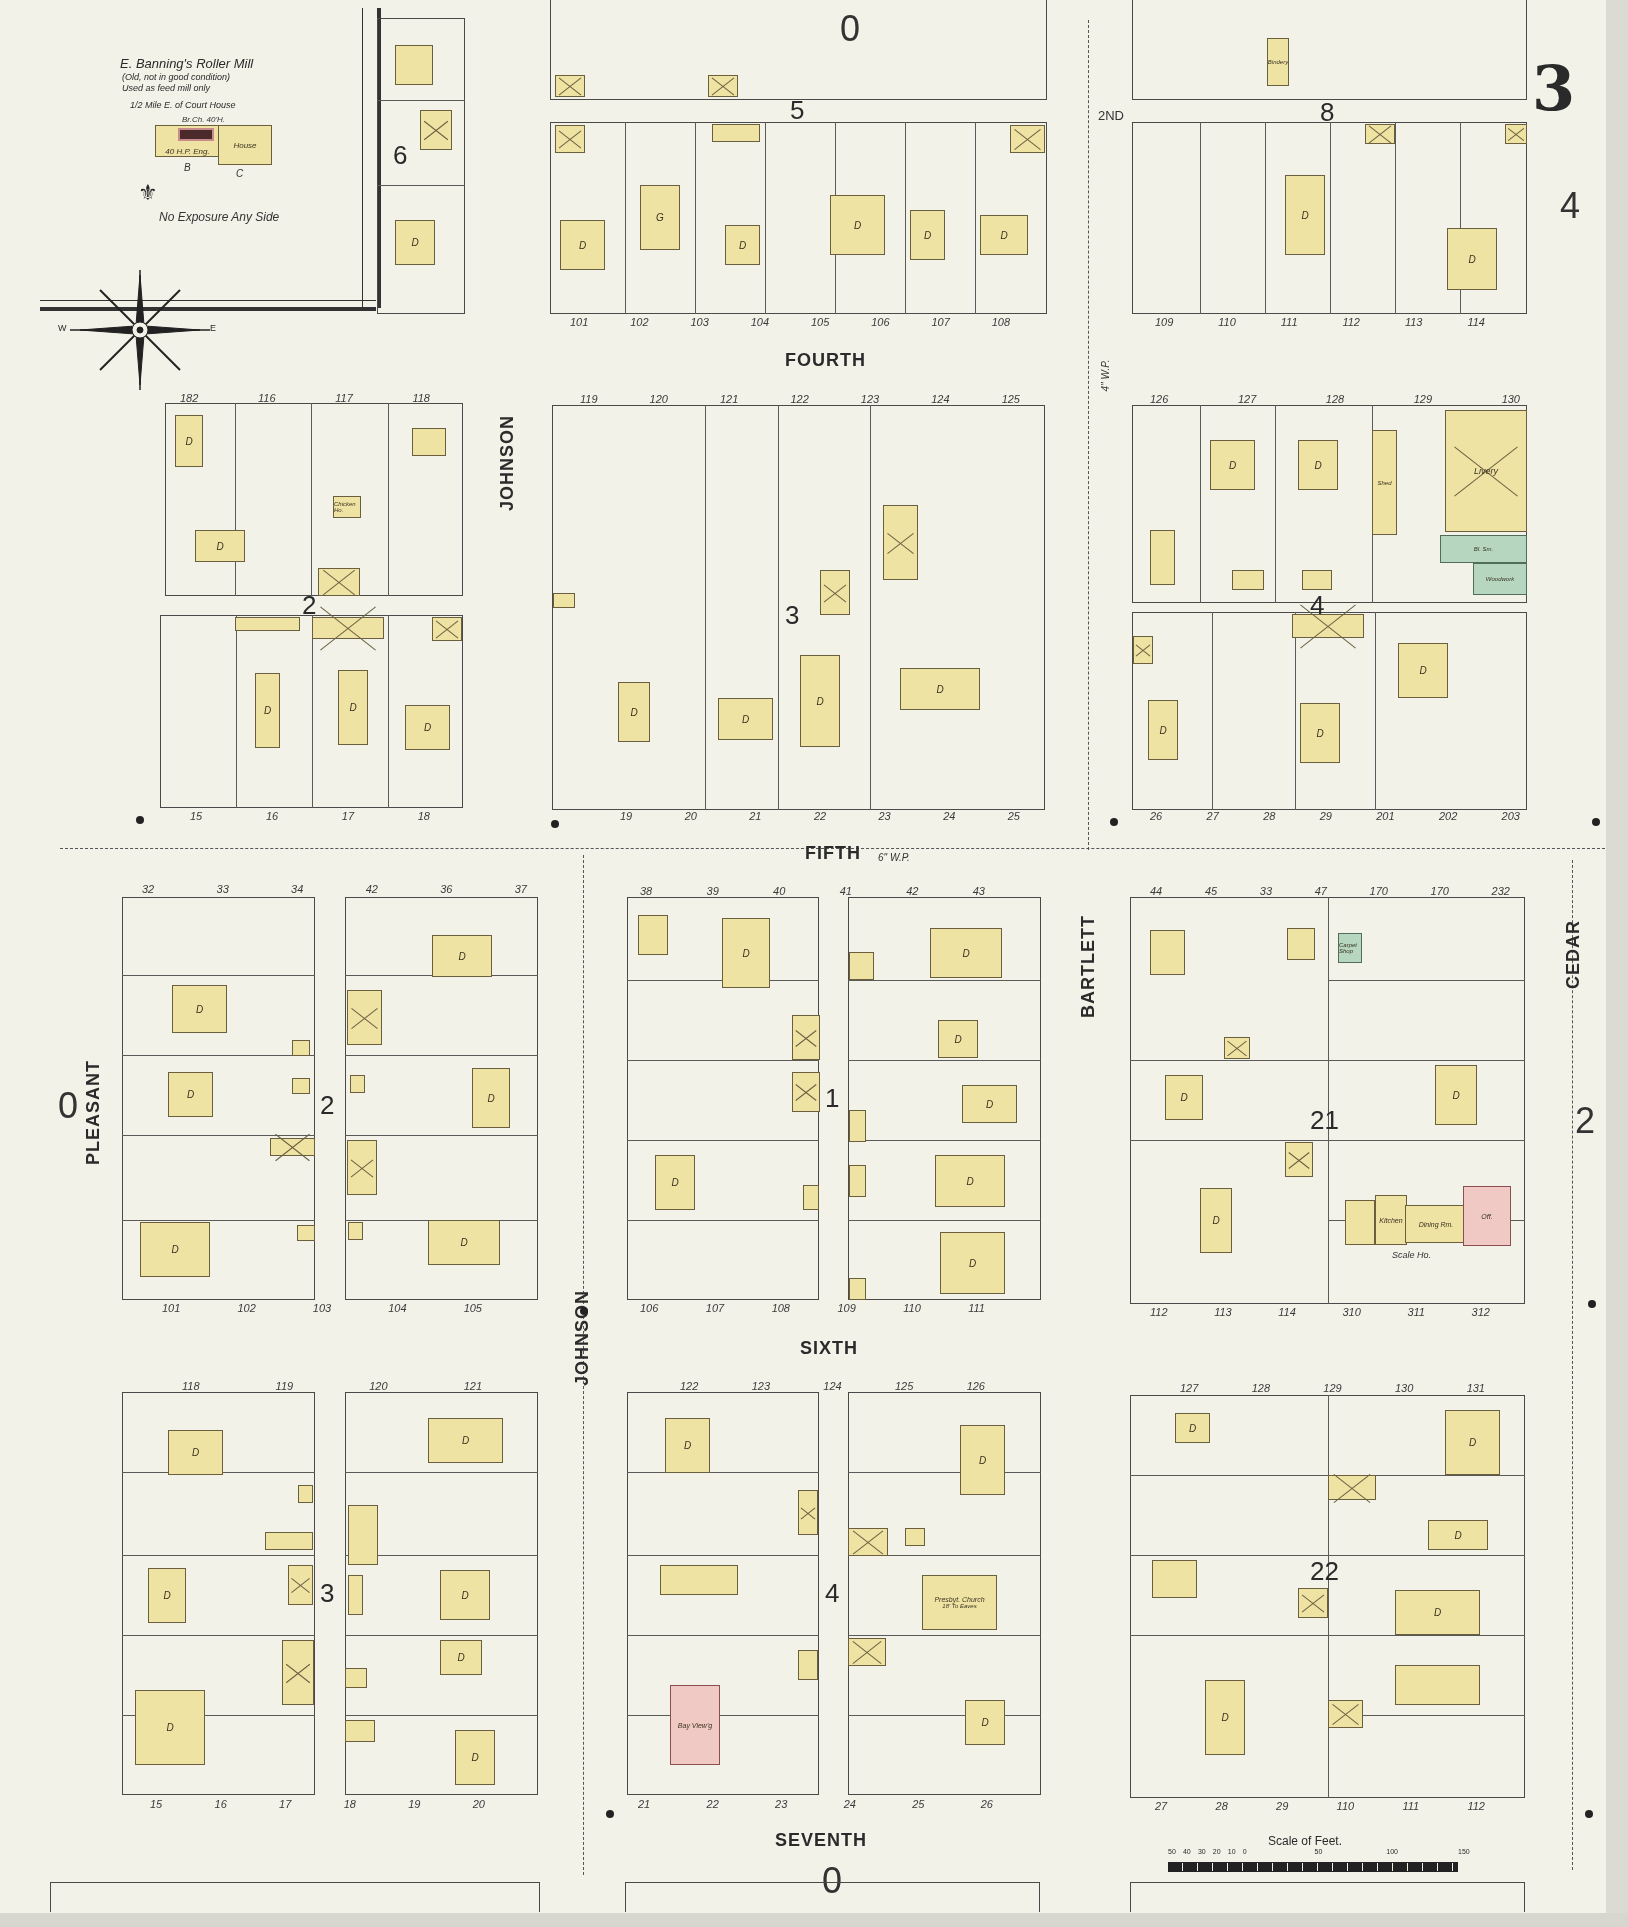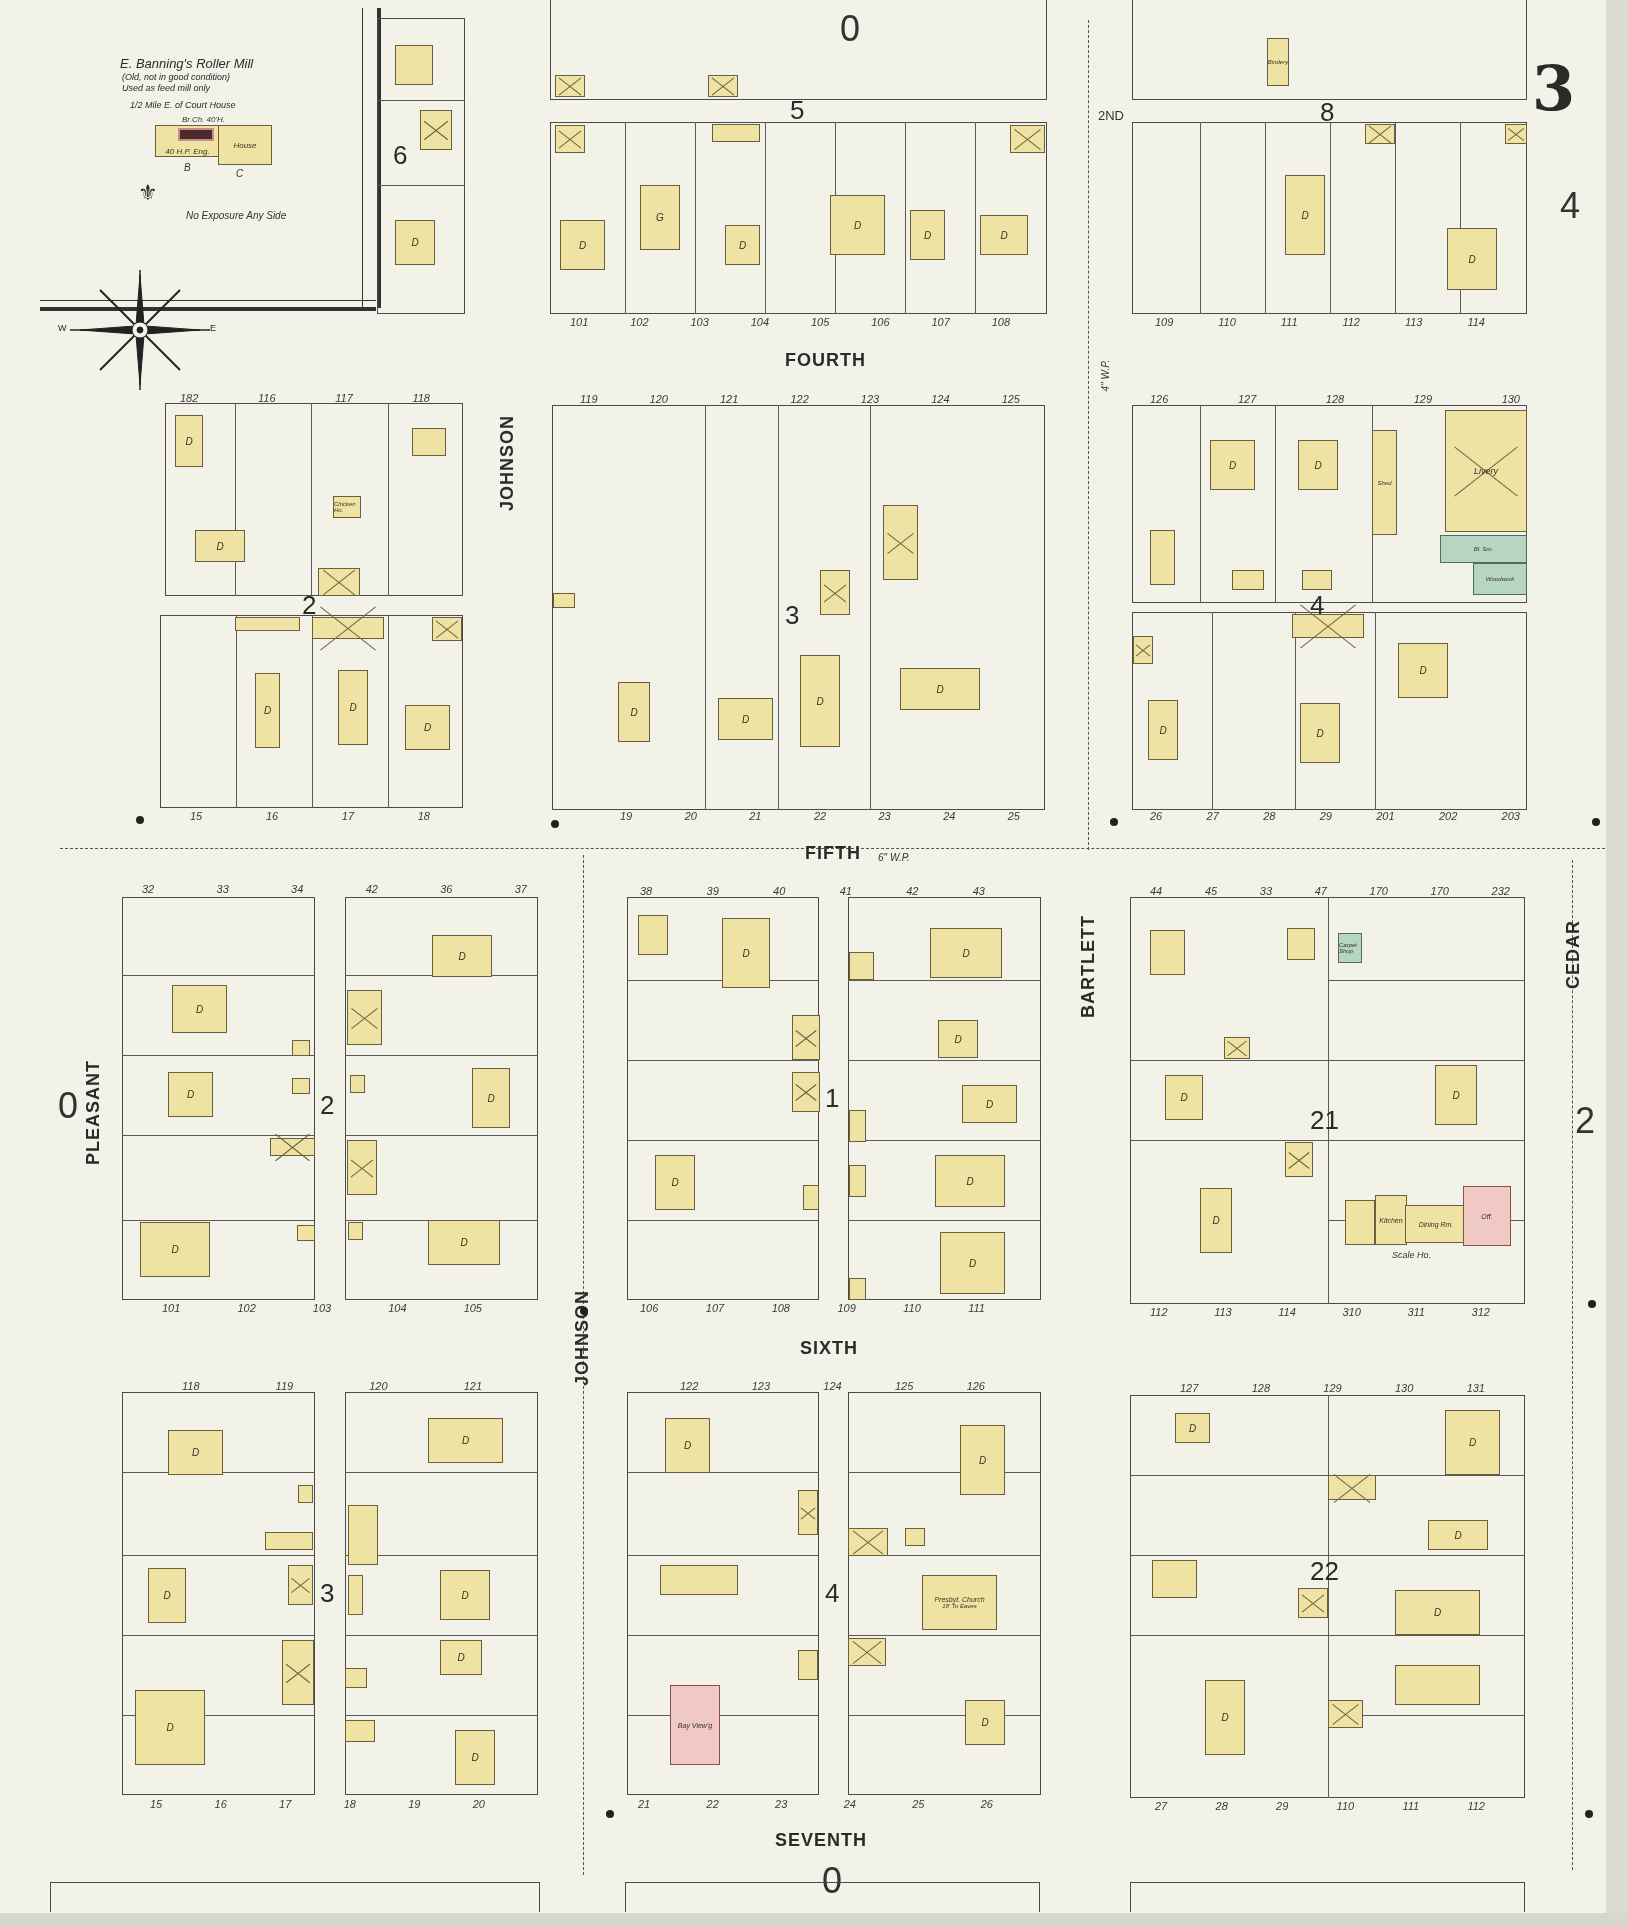--- a/index.html
+++ b/index.html
@@ -41,21 +41,21 @@
   <div class="bldg" style="left:155px;top:125px;width:65px;height:32px;align-items:flex-end;">
     <span style="font-size:8px;">40 H.P. Eng.</span>
   </div>
   <div style="position:absolute;left:178px;top:128px;width:32px;height:9px;background:#4a2a2a;border:2px solid #c98c8c;"></div>
   <div class="bldg" style="left:218px;top:125px;width:54px;height:40px;">
     <span style="font-size:8px;">House</span>
   </div>
   <div class="label-small" style="left:184px;top:162px;">B</div>
   <div class="label-small" style="left:236px;top:168px;">C</div>
   <div style="position:absolute;left:138px;top:180px;font-size:22px;">⚜</div>
-  <div class="label-small" style="left:186px;top:210px;font-size:10px;">No Exposure Any Side</div>
+  <div class="label-small" style="left:159px;top:210px;font-size:12px;">No Exposure Any Side</div>
 
   <div style="position:absolute;left:60px;top:270px;width:160px;height:120px;">
     <svg width="160" height="120" viewBox="0 0 160 120">
       <g stroke="#222" fill="#222">
         <line x1="80" y1="0" x2="80" y2="120" stroke-width="1.5"></line>
         <line x1="10" y1="60" x2="150" y2="60" stroke-width="1.5"></line>
         <polygon points="80,5 84,55 80,60 76,55"></polygon>
         <polygon points="80,115 84,65 80,60 76,65"></polygon>
         <polygon points="20,60 75,56 80,60 75,64"></polygon>
         <polygon points="140,60 85,56 80,60 85,64"></polygon>
@@ -528,16 +528,31 @@
     <span class="lotnum" style="position:static">29</span>
     <span class="lotnum" style="position:static">110</span>
     <span class="lotnum" style="position:static">111</span>
     <span class="lotnum" style="position:static">112</span>
   </div>
 
   <div class="block" style="left:50px;top:1882px;width:490px;height:30px;border-bottom:none;"></div>
   <div class="block" style="left:625px;top:1882px;width:415px;height:30px;border-bottom:none;"></div>
   <div class="block" style="left:1130px;top:1882px;width:395px;height:30px;border-bottom:none;"></div>
 
+  <div style="position:absolute;left:1168px;top:1832px;width:300px;height:50px;">
+    <div style="position:absolute;left:100px;top:2px;font-size:12px;">Scale of Feet.</div>
+    <div style="position:absolute;left:0;top:16px;width:300px;display:flex;font-size:7px;">
+      <span style="width:15px;">50</span>
+      <span style="width:15px;">40</span>
+      <span style="width:15px;">30</span>
+      <span style="width:15px;">20</span>
+      <span style="width:15px;">10</span>
+      <span style="width:72px;">0</span>
+      <span style="width:72px;">50</span>
+      <span style="width:72px;">100</span>
+      <span style="width:10px;">150</span>
+    </div>
+    <div style="position:absolute;left:0;top:30px;width:290px;height:8px;background:repeating-linear-gradient(90deg,#222 0 14px,#f3f2e8 14px 15px);border-top:1px solid #222;border-bottom:1px solid #222;"></div>
+  </div>
 
   <div class="edge-r"></div>
   <div class="edge-b"></div>
 </div>
 
 </body></html>

